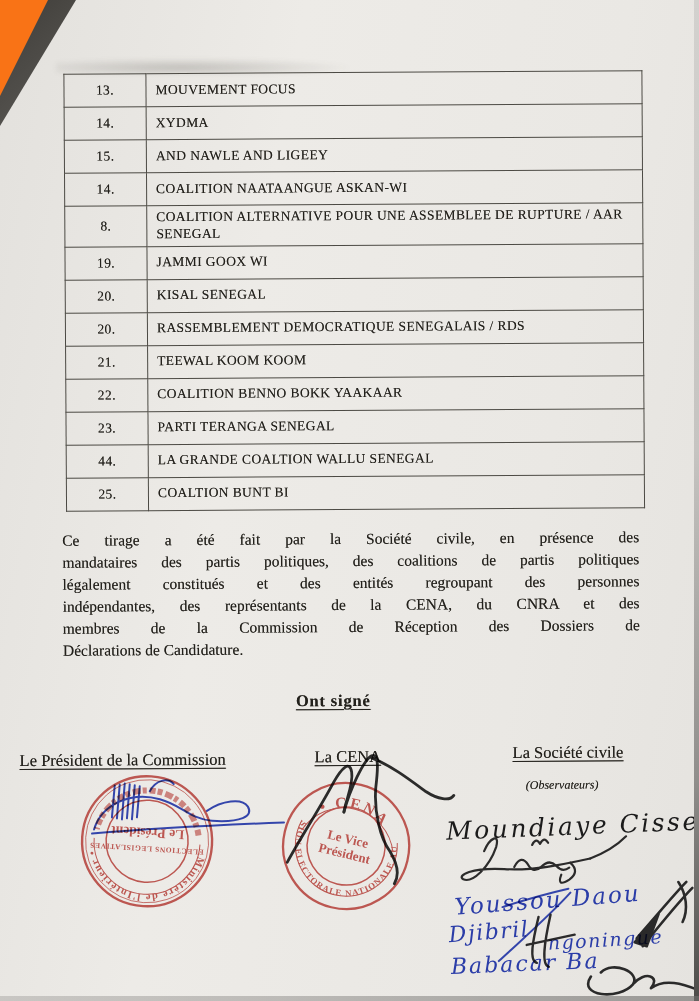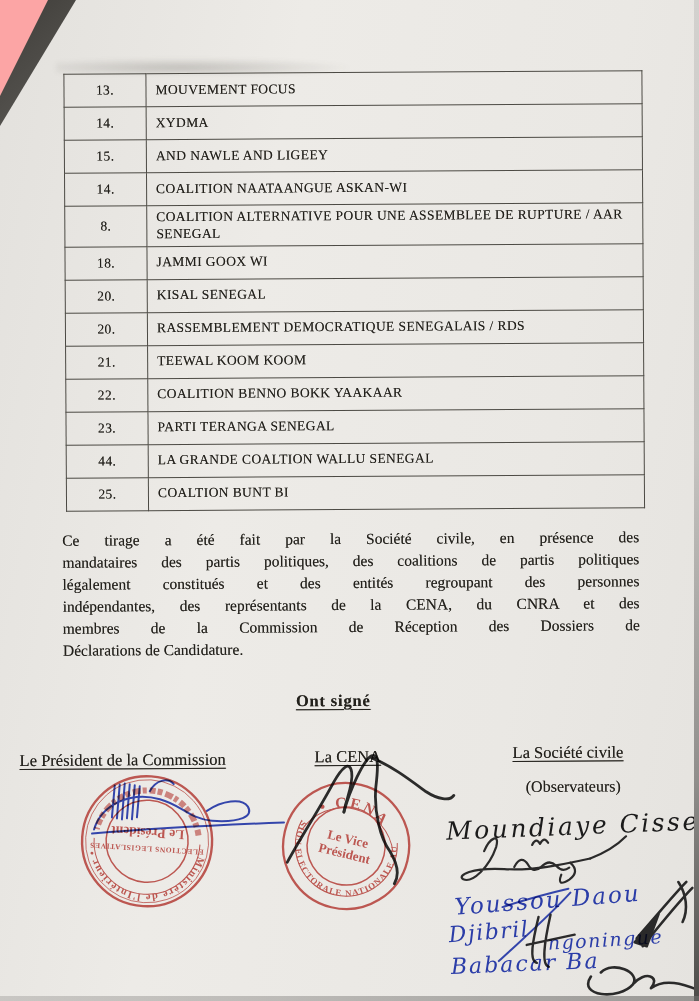--- a/index.html
+++ b/index.html
@@ -1,17 +1,17 @@
 <!DOCTYPE html>
 <html><head>
 <meta charset="utf-8">
 <style>
   html,body{margin:0;padding:0;background:#9a9895;}
   .photo{position:relative;width:699px;height:1001px;overflow:hidden;
-         background:#fca5a5;font-family:"Liberation Serif",serif;}
+         background:#f97316;font-family:"Liberation Serif",serif;}
   .paper{position:absolute;inset:0;
          background:linear-gradient(100deg,#e3e1dd 0%,#edebe7 35%,#eae8e4 72%,#e5e3df 100%);
          clip-path:polygon(76px 0,100% 0,100% 100%,0 100%,0 126px);}
   .paper-edge{position:absolute;top:0;left:0;width:140px;height:140px;
          background:linear-gradient(135deg,#3e3c38,#6b6965);
          clip-path:polygon(48px 0,80px 0,4px 130px,0 130px,0 96px);}
   .fold-shadow{position:absolute;left:56px;top:58px;width:300px;height:16px;
          background:radial-gradient(ellipse at 42% 60%,rgba(55,52,46,.22),transparent 70%);
          filter:blur(2px);}
   .edge-right{position:absolute;right:0;top:0;width:5px;height:100%;
@@ -33,21 +33,21 @@
   .para .pline{text-align:justify;text-align-last:justify;}
   .para .pline.last{text-align-last:left;}
 
   .signed{position:absolute;left:0;top:691px;width:664px;text-align:center;font-weight:bold;
          font-size:16.5px;letter-spacing:.8px;text-decoration:underline;text-underline-offset:3px;}
 
   .sig-title{position:absolute;font-size:16.5px;text-decoration:underline;text-underline-offset:3px;}
   .sig-left{left:18px;top:749px;}
   .sig-center{left:313px;top:747px;}
   .sig-right{left:511px;top:744px;text-decoration:underline;}
-  .sig-right-sub{position:absolute;left:524px;top:779px;font-size:16px;}
+  .sig-right-sub{position:absolute;left:524px;top:779px;font-size:12px;font-style:italic;}
 
   .stamp{position:absolute;mix-blend-mode:multiply;opacity:.88;}
   .stamp-interior{left:76px;top:771px;}
   .stamp-cena{left:277px;top:779px;}
   .ink-overlay{position:absolute;inset:0;mix-blend-mode:multiply;}
 
   .hand{position:absolute;font-family:"DejaVu Serif",serif;font-style:italic;
         mix-blend-mode:multiply;white-space:nowrap;}
   .hand-black{color:#1b1b1b;}
   .hand-blue{color:#2b3da8;}
@@ -83,21 +83,21 @@
           </tr>
         <tr>
             <td class="cnum">14.</td>
             <td class="cname">COALITION NAATAANGUE ASKAN-WI</td>
           </tr>
         <tr class="tall">
             <td class="cnum">8.</td>
             <td class="cname">COALITION ALTERNATIVE POUR UNE ASSEMBLEE DE RUPTURE / AAR SENEGAL</td>
           </tr>
         <tr>
-            <td class="cnum">18.</td>
+            <td class="cnum">19.</td>
             <td class="cname">JAMMI GOOX WI</td>
           </tr>
         <tr>
             <td class="cnum">20.</td>
             <td class="cname">KISAL SENEGAL</td>
           </tr>
         <tr>
             <td class="cnum">20.</td>
             <td class="cname">RASSEMBLEMENT DEMOCRATIQUE SENEGALAIS / RDS</td>
           </tr>

